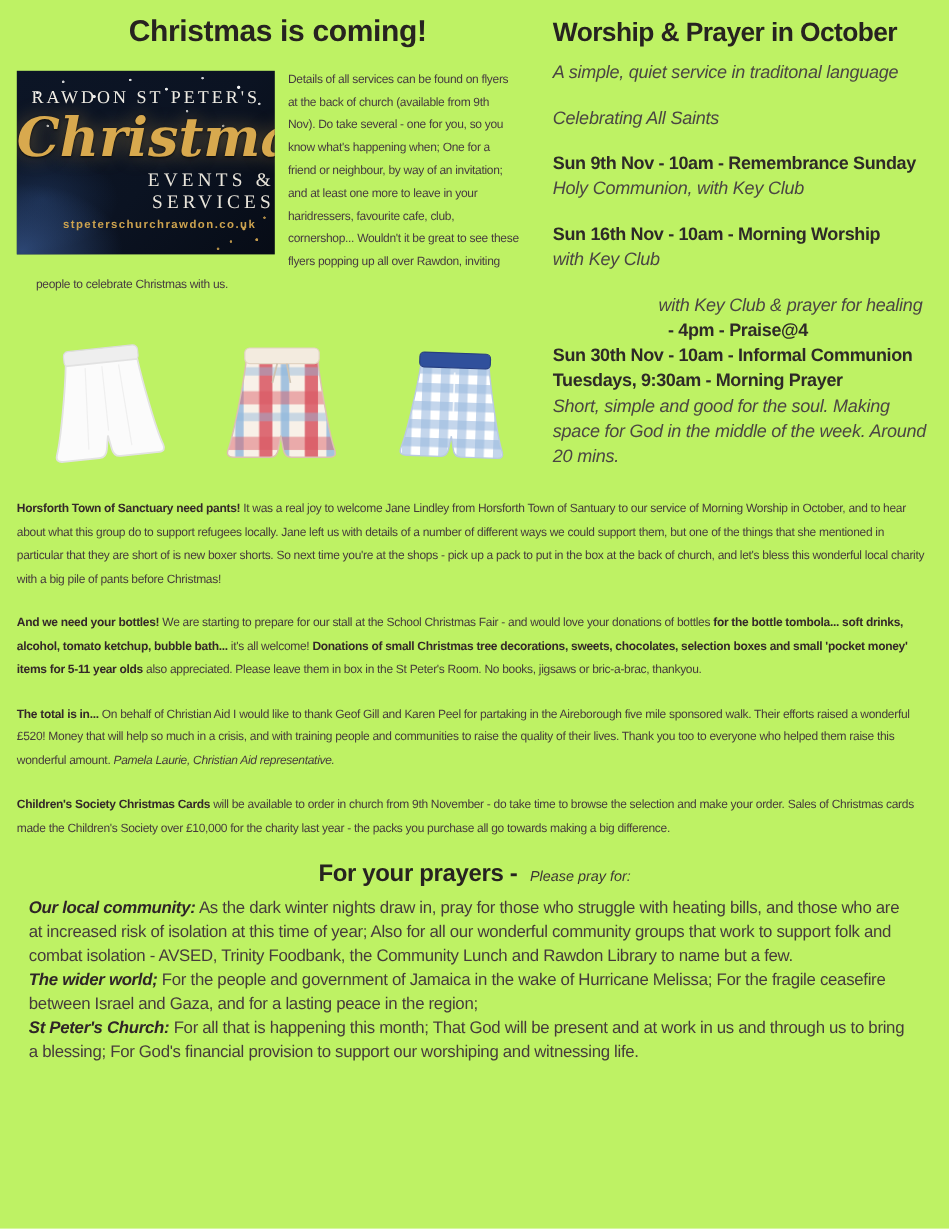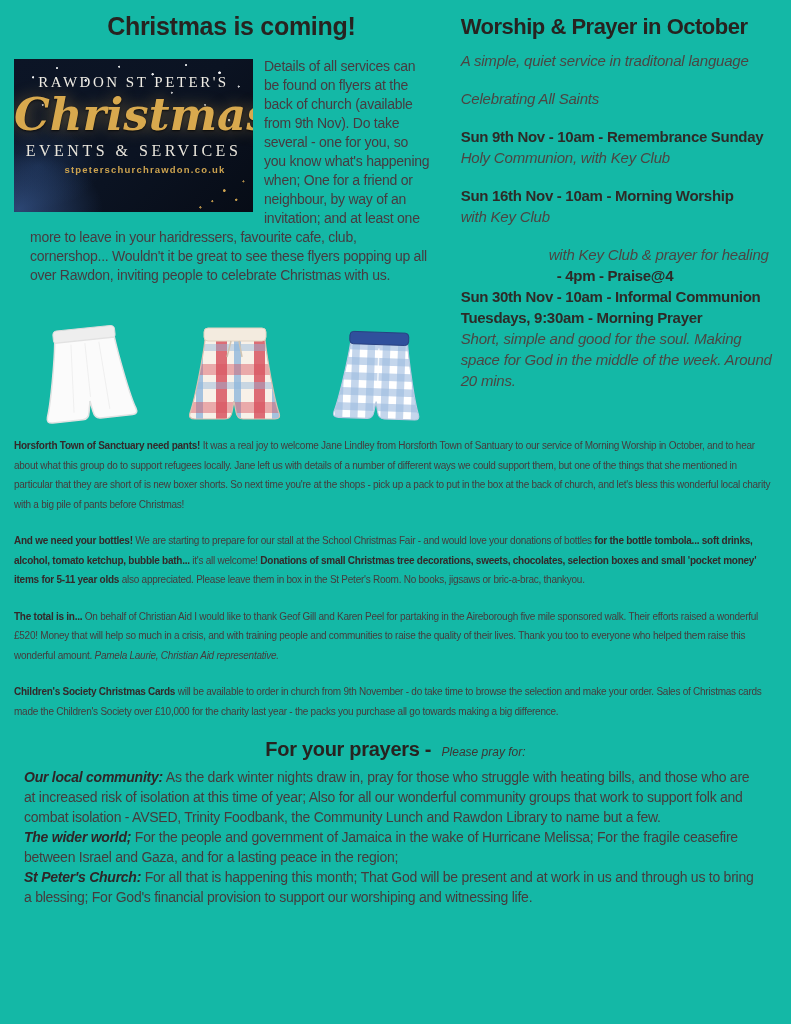--- a/index.html
+++ b/index.html
@@ -1,34 +1,34 @@
 <!DOCTYPE html>
 <html><head>
 <meta charset="utf-8">
 <style>
   html,body{margin:0;padding:0;background:#ffffff;}
   .page{
-    width:791px;height:1024px;background:#14b8a6;position:relative;overflow:hidden;
+    width:791px;height:1024px;background:#bef264;position:relative;overflow:hidden;
     font-family:"Liberation Sans","DejaVu Sans",sans-serif;color:#463b3c;
   }
   .top{display:flex;padding:10px 14px 0 14px;}
   .col-left{width:437px;}
   .col-right{width:318px;margin-left:12px;}
 
   h1.left-heading{
     font-size:25px;font-weight:700;color:#272320;text-align:center;
     margin:2px 0 9px 0;letter-spacing:-0.3px;
   }
   h2.right-heading{
     font-size:22px;font-weight:700;color:#272320;margin:4px 0 10px 0;letter-spacing:-0.5px;
   }
 
   
   .poster{
-    float:left;width:239px;height:153px;margin:2px 11px 3px 0;
+    float:left;width:215px;height:153px;margin:2px 11px 3px 0;
     background:
       radial-gradient(120px 80px at 2% 98%, rgba(62,98,160,0.65), rgba(62,98,160,0) 70%),
       radial-gradient(90px 60px at 10% 70%, rgba(40,70,120,0.45), rgba(40,70,120,0) 70%),
       linear-gradient(135deg,#0c1526 0%,#0b1322 55%,#070c16 100%);
     position:relative;overflow:hidden;
   }
   .poster .stars{
     position:absolute;inset:0;
     background-image:
       radial-gradient(circle 1.1px at 8% 12%, rgba(255,255,255,.95) 0 .8px, transparent 1.4px),
@@ -54,29 +54,29 @@
     color:#efece4;font-size:15px;letter-spacing:2.5px;text-align:center;margin-top:15px;
   }
   .poster-title{
     position:relative;font-family:"DejaVu Serif","Liberation Serif",serif;
     font-style:italic;font-weight:700;font-size:45px;line-height:46px;color:#d8a94e;
     text-align:center;margin-top:1px;
     text-shadow:0 1px 2px rgba(0,0,0,.7), 0 0 16px rgba(216,169,78,.45);
   }
   .poster-line2{
     position:relative;font-family:"Liberation Serif","DejaVu Serif",serif;
-    color:#e9e5db;font-size:16px;letter-spacing:3.5px;text-align:center;margin-top:4px;
+    color:#e9e5db;font-size:16px;letter-spacing:3.5px;text-align:right;margin-top:4px;
   }
   .poster-url{
     position:relative;color:#cda34f;font-size:9.5px;font-weight:700;letter-spacing:1.2px;
     text-align:center;margin-top:4px;padding-left:23px;
   }
 
   .intro{
-    font-size:14px;line-height:19px;letter-spacing:-0.25px;margin:16px;color:#473b40;
+    font-size:10px;line-height:19px;letter-spacing:-0.25px;margin:16px;color:#473b40;
   }
 
   
   .shorts-row{
     clear:both;display:flex;justify-content:center;align-items:flex-end;
     gap:26px;padding:22px 0 6px 0;
   }
   .short-wrap{display:block;}
   .tilt-l{transform:rotate(-6deg);}
   .tilt-r{transform:rotate(2deg);}

